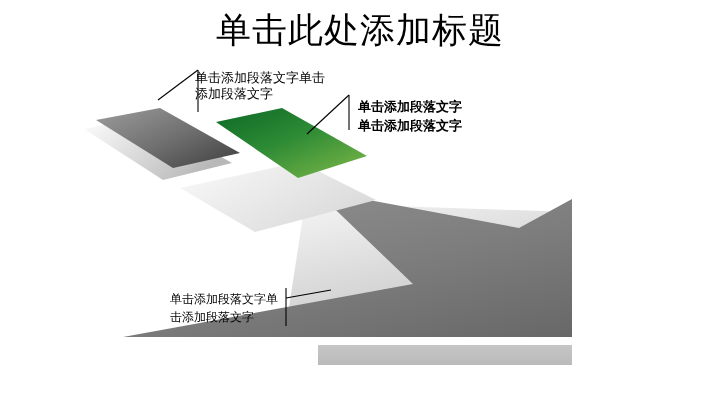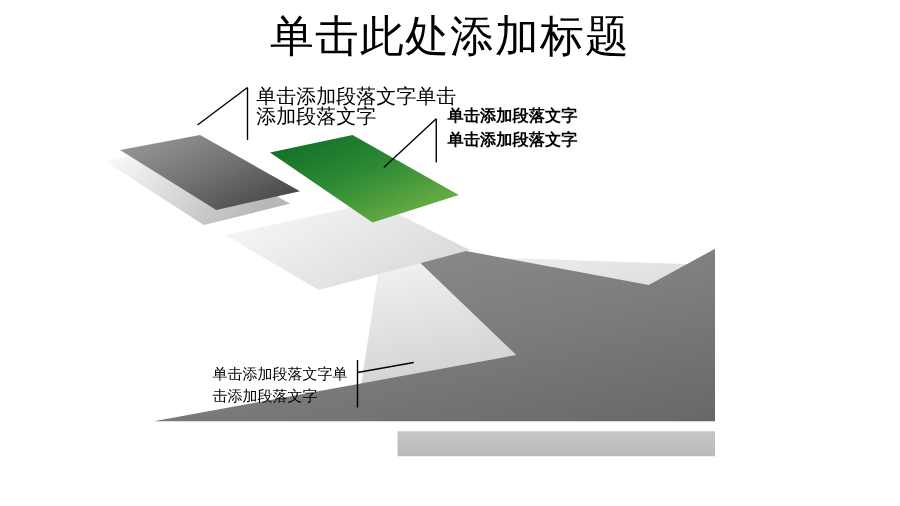--- a/index.html
+++ b/index.html
@@ -34,28 +34,27 @@
     width: 720px;
     height: 405px;
   }
   .callout {
     position: absolute;
     color: #000000;
     line-height: 16px;
     white-space: pre;
   }
   #callout-top-left {
-    left: 205px;
+    left: 195px;
     top: 70px;
-    font-size: 16px;
-    font-family: Liberation Serif, serif;
+    font-size: 13px;
   }
   #callout-right {
     left: 358px;
-    top: 84px;
+    top: 97px;
     font-size: 13px;
     font-weight: bold;
     line-height: 19px;
   }
   #callout-bottom {
     left: 136px;
     top: 290px;
     font-size: 12px;
     line-height: 18px;
     margin-left: 34px;

